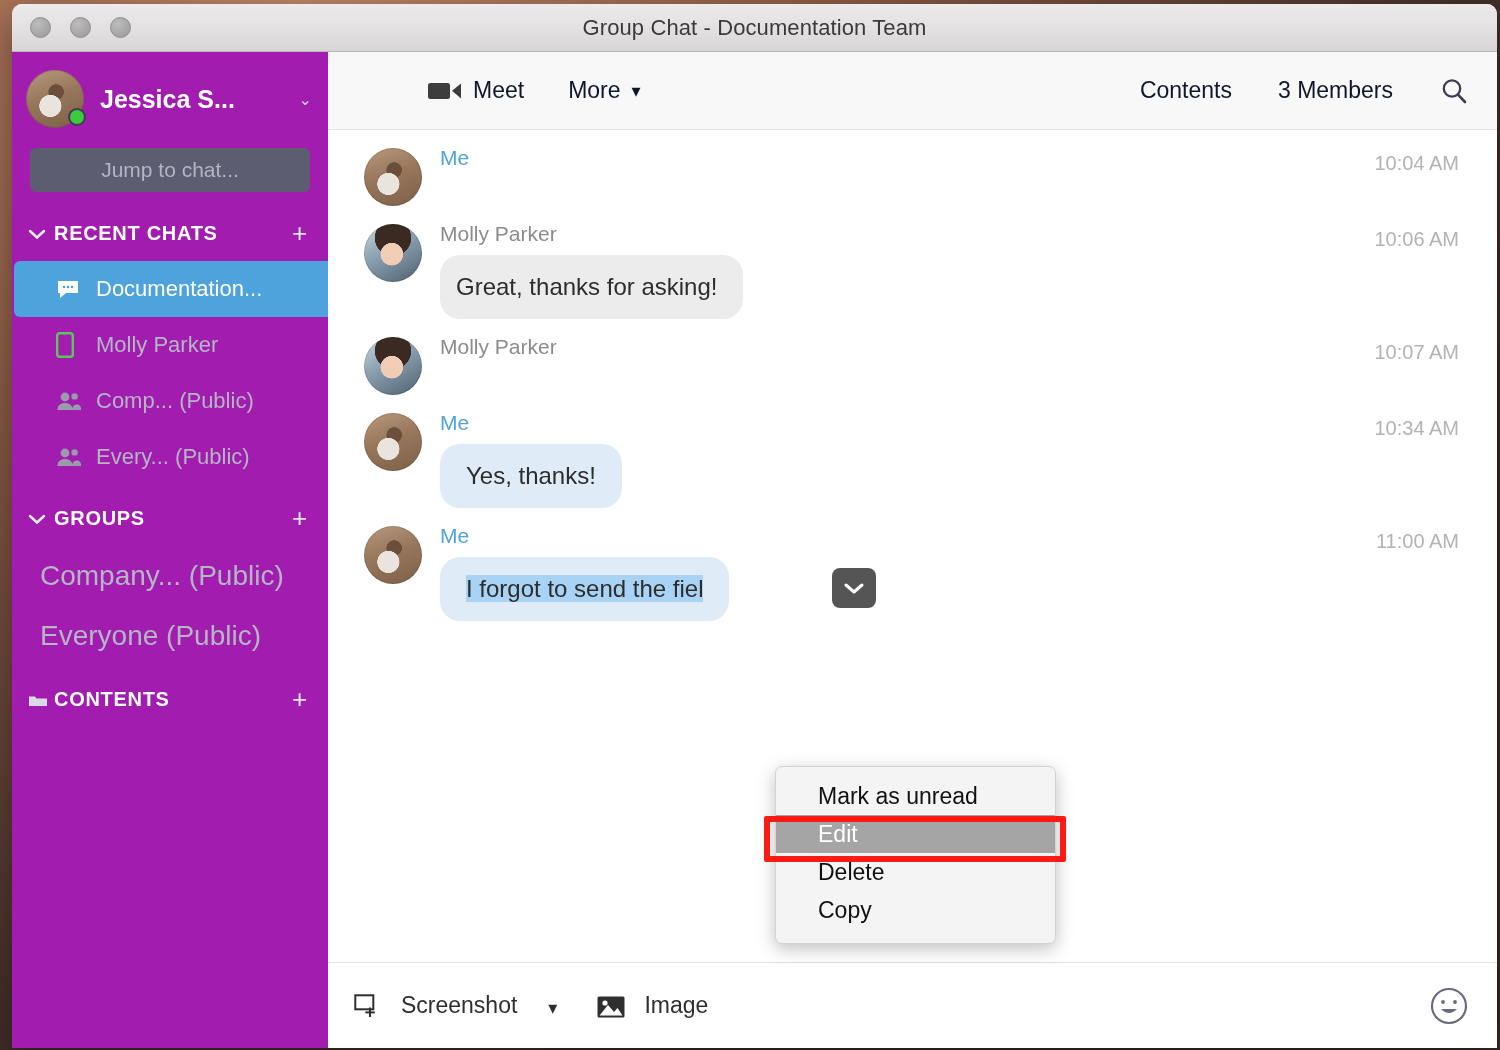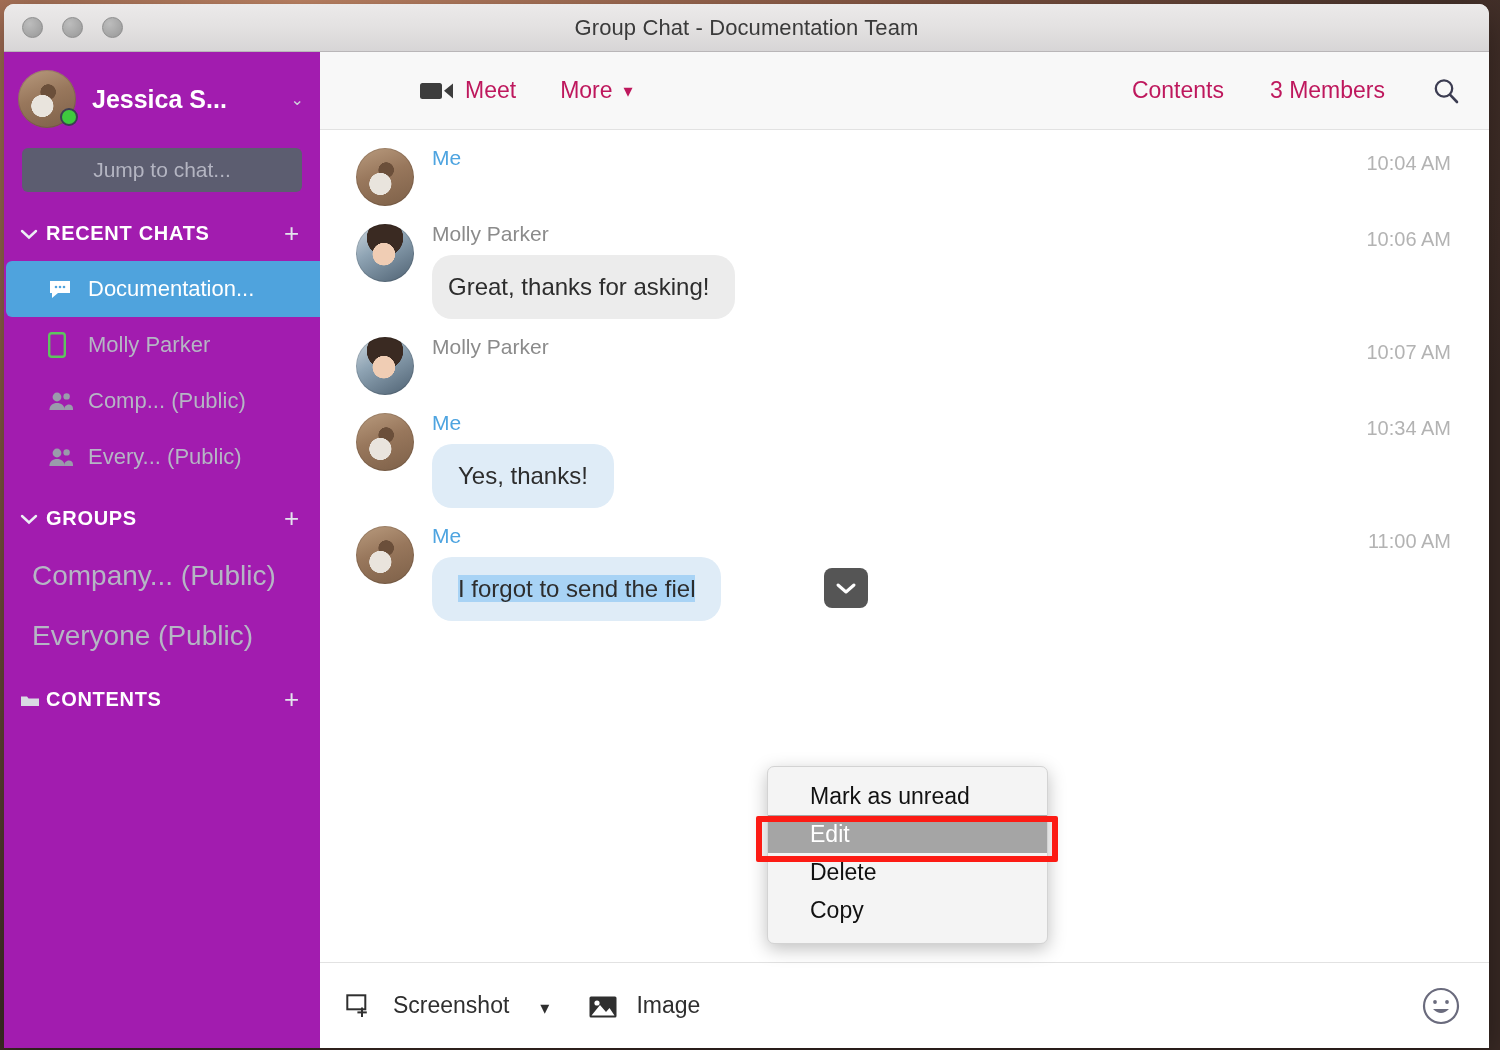--- a/index.html
+++ b/index.html
@@ -14,21 +14,21 @@
   #desktop {
     position: absolute; inset: 0;
     background:
       radial-gradient(ellipse at 20% 0%, #c98b6a 0%, #8a5a46 35%, #3b2b26 75%),
       linear-gradient(180deg, #b5775a 0%, #4a332c 60%, #241c19 100%);
   }
 
   
   #window {
     position: absolute;
-    left: 4px; top: 4px;
+    left: 12px; top: 4px;
     width: 1485px; height: 1044px;
     border-radius: 10px 10px 0 0;
     overflow: hidden;
     box-shadow: 0 10px 40px rgba(0,0,0,.45);
     background: #fff;
   }
 
   
   #titlebar {
     position: relative;
@@ -127,21 +127,21 @@
 
   
   #main { flex: 1; display: flex; flex-direction: column; background: #fff; min-width: 0; position: relative; }
 
   #toolbar {
     height: 78px; flex: 0 0 78px;
     background: #f8f8f8;
     border-bottom: 1px solid #e2e2e2;
     display: flex; align-items: center;
     padding: 0 28px 0 100px;
-    font-size: 23px; color: #be185d;
+    font-size: 23px; color: #0f172a;
   }
   .tb-btn { display: flex; align-items: center; gap: 11px; margin-right: 44px; cursor: default; }
   .tb-right { margin-left: auto; display: flex; align-items: center; gap: 46px; }
 
   
   #messages { flex: 1; overflow: hidden; position: relative; padding-top: 6px; }
   .msg { display: flex; padding: 10px 30px 6px 36px; position: relative; }
   .msg .av { width: 58px; height: 58px; flex: 0 0 58px; margin-top: 2px; }
   .msg .col { flex: 1; margin-left: 18px; min-width: 0; }
   .sender { font-size: 21px; margin-bottom: 9px; }

